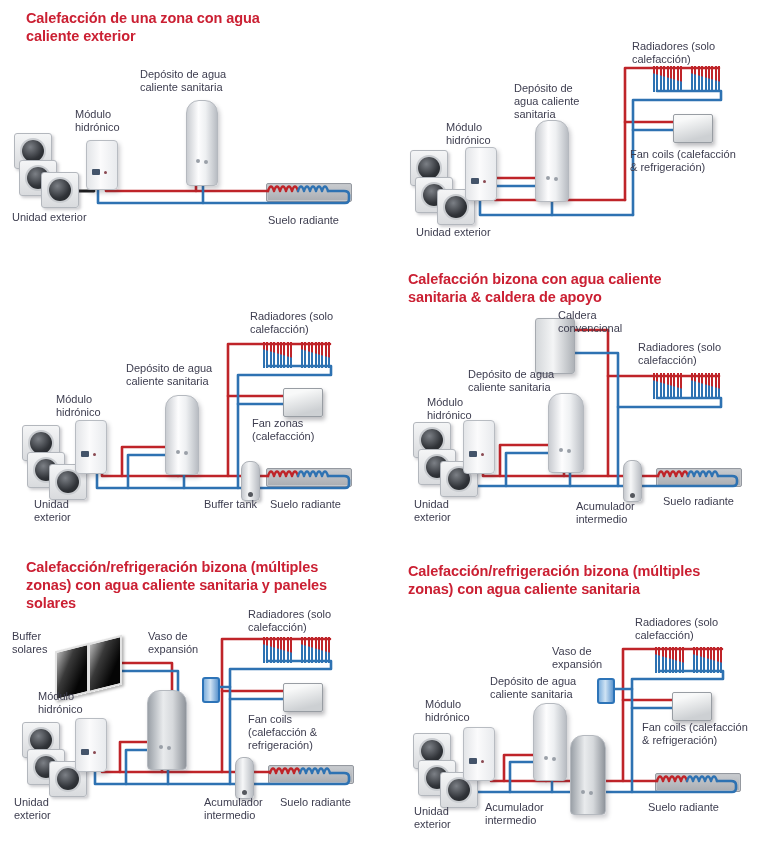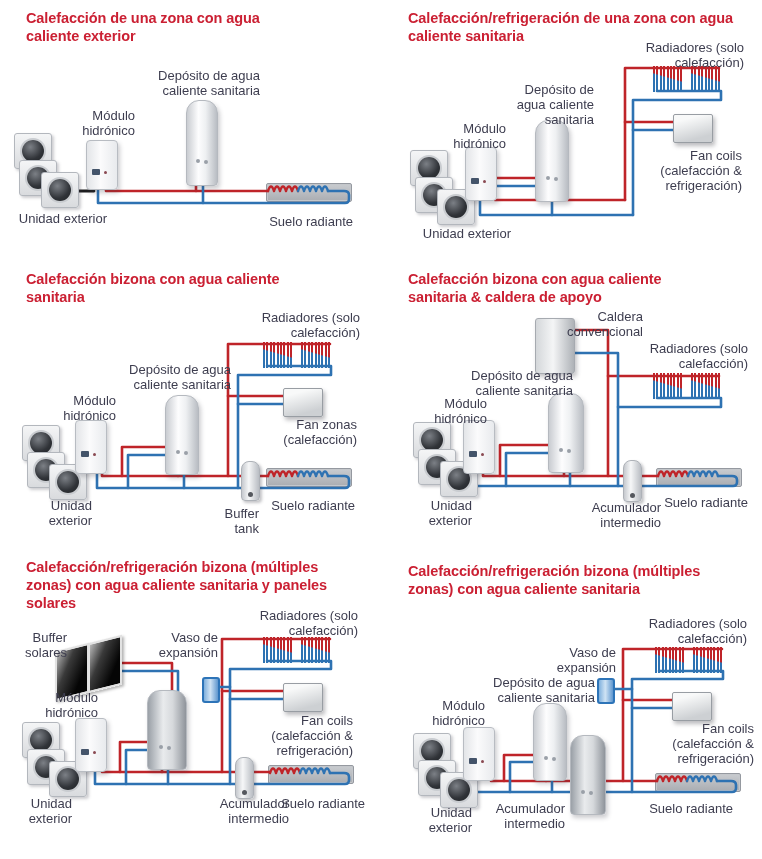--- a/index.html
+++ b/index.html
@@ -1,21 +1,21 @@
 <!DOCTYPE html>
 <html><head>
 <meta charset="utf-8">
 <style>
   html,body{margin:0;padding:0;background:#fff;}
   .stage{position:relative;width:762px;height:859px;background:#fff;overflow:hidden;
          font-family:"Liberation Sans",sans-serif;}
   .panel{position:absolute;}
   .title{position:absolute;margin:0;color:#cb2033;font-size:14.5px;font-weight:700;
          line-height:1.24;letter-spacing:-0.1px;z-index:3;}
-  .lbl{position:absolute;color:#3d3d4f;font-size:13px;line-height:1.16;text-align:right;z-index:3;}
+  .lbl{position:absolute;color:#3d3d4f;font-size:11px;line-height:1.16;text-align:left;z-index:3;}
   .pipes{position:absolute;left:0;top:0;z-index:1;}
   .comp{position:absolute;z-index:2;}
   .floor{position:absolute;z-index:0;background:linear-gradient(180deg,#c9ccd0,#aaadb2);
          border:1px solid #9599a0;border-radius:2px;box-shadow:inset 0 0 0 1px #c4c7cb;}
   
   .ob{position:absolute;display:block;width:36px;height:34px;
       background:linear-gradient(180deg,#f4f5f6,#d9dbde);border:1px solid #b3b7bd;border-radius:3px;
       box-shadow:2px 2px 3px rgba(60,60,70,.25);}
   .ob::after{content:"";position:absolute;left:50%;top:50%;width:22px;height:22px;margin:-11px 0 0 -11px;
       border-radius:50%;background:radial-gradient(circle at 38% 32%,#7c8086,#303338 60%,#1f2225);
@@ -80,21 +80,20 @@
     <div class="comp module" style="left:86px;top:140px;width:30px;height:48px"></div>
     <div class="comp tank" style="left:186px;top:100px;width:30px;height:84px"></div>
     <div class="floor" style="left:266px;top:183px;width:84px;height:17px"></div>
     <div class="lbl" style="left:140px;top:68px;width:120px">Depósito de agua caliente sanitaria</div>
     <div class="lbl" style="left:75px;top:108px;width:60px">Módulo hidrónico</div>
     <div class="lbl" style="left:12px;top:211px;width:95px">Unidad exterior</div>
     <div class="lbl" style="left:268px;top:214px;width:85px">Suelo radiante</div>
   </section>
 
   <section class="panel" style="left:380px;top:0;width:382px;height:265px">
-    <h2 class="title" style="left:28px;top:10px;width:330px">Calefacción/refrigeración de una zona con agua caliente sanitaria</h2>
     <svg class="pipes" width="382" height="265" viewBox="0 0 382 265">
       <g fill="none" stroke-linecap="round" stroke-linejoin="round">
         <path d="M70 198 H90" stroke="#1c1c1e" stroke-width="2.8"></path>
         <path d="M339 68 H245 V200" stroke="#bf2429" stroke-width="2.6"></path>
         <path d="M245 122 H293" stroke="#bf2429" stroke-width="2.6"></path>
         <path d="M115 200 H245" stroke="#bf2429" stroke-width="2.6"></path>
         <path d="M115 178 H155" stroke="#bf2429" stroke-width="2.6"></path>
         <path d="M277 91 H341 V100 H253 V215" stroke="#2e72b2" stroke-width="2.6"></path>
         <path d="M253 130 H293" stroke="#2e72b2" stroke-width="2.6"></path>
         <path d="M100 197 V215 H253" stroke="#2e72b2" stroke-width="2.6"></path>
@@ -115,21 +114,20 @@
     </div>
     <div class="comp fancoil" style="left:293px;top:114px;width:38px;height:27px"></div>
     <div class="lbl" style="left:252px;top:40px;width:112px">Radiadores (solo calefacción)</div>
     <div class="lbl" style="left:134px;top:82px;width:80px">Depósito de agua caliente sanitaria</div>
     <div class="lbl" style="left:66px;top:121px;width:60px">Módulo hidrónico</div>
     <div class="lbl" style="left:250px;top:148px;width:112px">Fan coils (calefacción &amp; refrigeración)</div>
     <div class="lbl" style="left:36px;top:226px;width:95px">Unidad exterior</div>
   </section>
 
   <section class="panel" style="left:0;top:265px;width:380px;height:290px">
-    <h2 class="title" style="left:26px;top:6px;width:270px">Calefacción bizona con agua caliente sanitaria</h2>
     <svg class="pipes" width="380" height="290" viewBox="0 0 380 290">
       <g fill="none" stroke-linecap="round" stroke-linejoin="round">
         <path d="M58 212 H78" stroke="#1c1c1e" stroke-width="2.8"></path>
         <path d="M330 79 H228 V211" stroke="#bf2429" stroke-width="2.6"></path>
         <path d="M228 131 H283" stroke="#bf2429" stroke-width="2.6"></path>
         <path d="M102 205 V211 H268" stroke="#bf2429" stroke-width="2.6"></path>
         <path d="M122 211 V182 H166" stroke="#bf2429" stroke-width="2.6"></path>
         <path d="M178 206 V211" stroke="#bf2429" stroke-width="2.6"></path>
         <path d="M268 211 q3 -9 6 0 q3 -9 6 0 q3 -9 6 0 q3 -9 6 0 q3 -9 6 0" stroke="#bf2429" stroke-width="2.4"></path>
         <path d="M267 101 H331 V110 H238 V223" stroke="#2e72b2" stroke-width="2.6"></path>
@@ -152,21 +150,21 @@
       <i class="rad-block rb2"></i>
     </div>
     <div class="comp fancoil" style="left:283px;top:123px;width:38px;height:27px"></div>
     <div class="comp smalltank" style="left:241px;top:196px;width:17px;height:38px"></div>
     <div class="floor" style="left:266px;top:203px;width:84px;height:17px"></div>
     <div class="lbl" style="left:250px;top:45px;width:110px">Radiadores (solo calefacción)</div>
     <div class="lbl" style="left:126px;top:97px;width:105px">Depósito de agua caliente sanitaria</div>
     <div class="lbl" style="left:56px;top:128px;width:60px">Módulo hidrónico</div>
     <div class="lbl" style="left:252px;top:152px;width:105px">Fan zonas (calefacción)</div>
     <div class="lbl" style="left:34px;top:233px;width:58px">Unidad exterior</div>
-    <div class="lbl" style="left:204px;top:241px;width:55px">Buffer tank</div>
+    <div class="lbl" style="left:204px;top:233px;width:55px">Buffer tank</div>
     <div class="lbl" style="left:270px;top:233px;width:85px">Suelo radiante</div>
   </section>
 
   <section class="panel" style="left:380px;top:265px;width:382px;height:290px">
     <h2 class="title" style="left:28px;top:6px;width:270px">Calefacción bizona con agua caliente sanitaria &amp; caldera de apoyo</h2>
     <svg class="pipes" width="382" height="290" viewBox="0 0 382 290">
       <g fill="none" stroke-linecap="round" stroke-linejoin="round">
         <path d="M68 210 H86" stroke="#1c1c1e" stroke-width="2.8"></path>
         <path d="M193 65 H228 V211" stroke="#bf2429" stroke-width="2.6"></path>
         <path d="M228 111 H339" stroke="#bf2429" stroke-width="2.6"></path>

